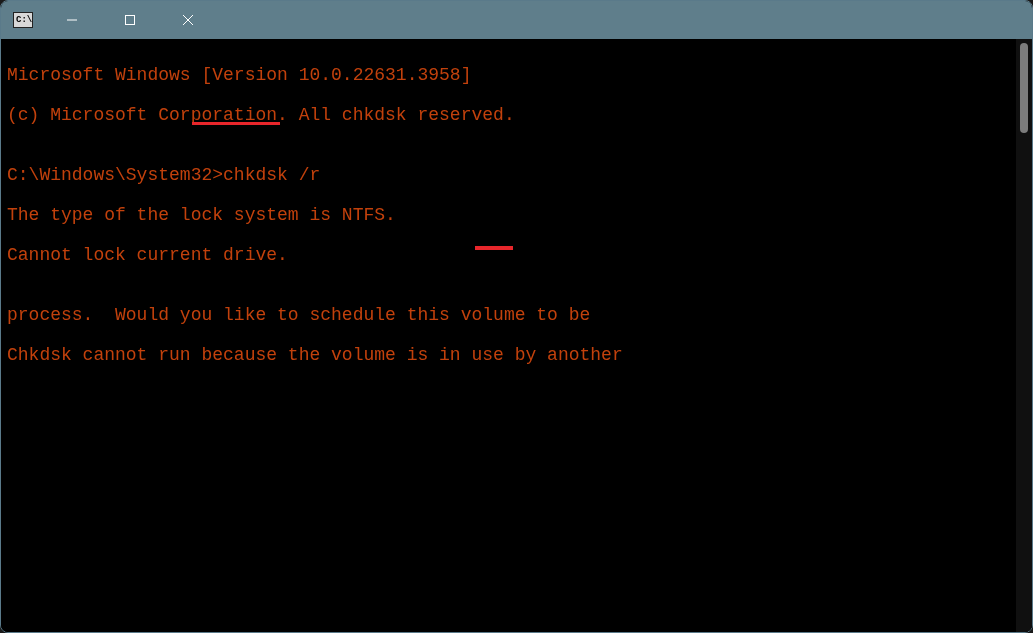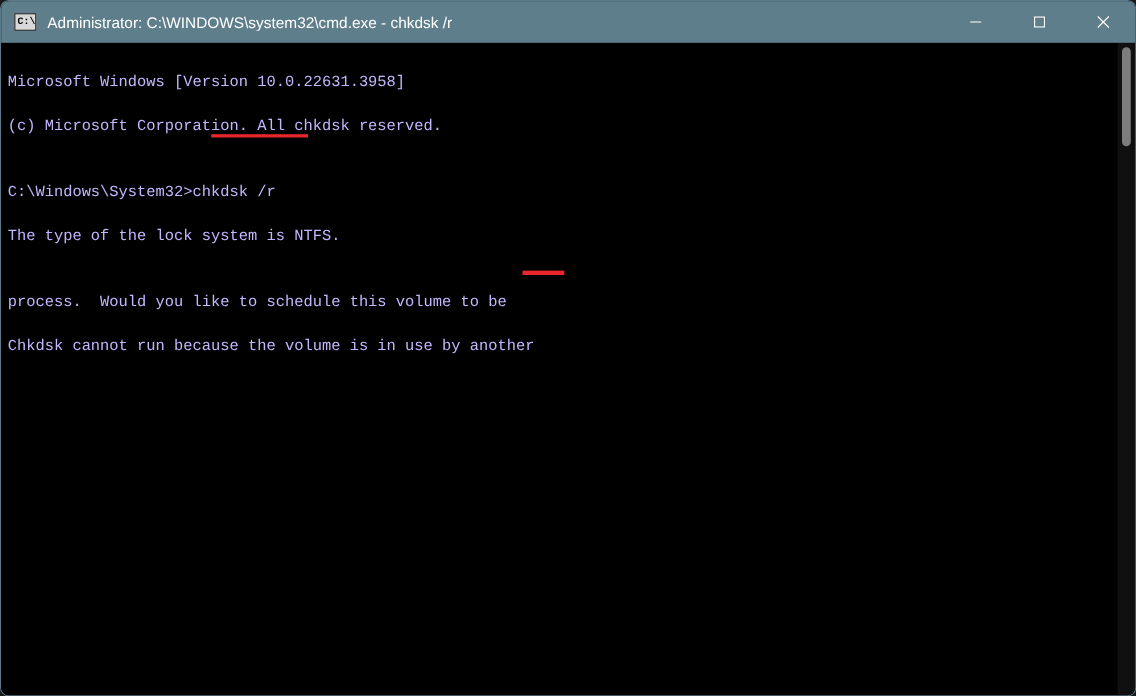--- a/index.html
+++ b/index.html
@@ -70,23 +70,23 @@
     .client {
       flex: 1;
       display: flex;
       background: #000;
       overflow: hidden;
     }
     .terminal {
       flex: 1;
       padding: 6px 0 0 6px;
       font-family: Consolas, "Courier New", monospace;
-      font-size: 14px;
+      font-size: 18px;
       line-height: 20px;
-      color: #c4b5fd;
+      color: #c2410c;
       white-space: pre;
       position: relative;
       border-radius: 31px;
     }
     .tline { white-space: pre; }
     .underline1 {
       position: absolute;
       width: 88px;
       height: 3px;
       background: #e8262b;
@@ -121,21 +121,20 @@
   </style>
 </head>
 <body>
 
 <div class="window">
 
   <div class="titlebar">
     <div class="title-icon">
       <span>C:\</span>
     </div>
-    <div class="title-text">Administrator: C:\WINDOWS\system32\cmd.exe - chkdsk  /r</div>
     <div class="win-controls">
       <div class="win-btn">
         <svg width="12" height="12" viewBox="0 0 12 12">
             <line x1="1" y1="6" x2="11" y2="6" stroke="#fff" stroke-width="1"></line>
           </svg>
       </div>
       <div class="win-btn">
         <svg width="12" height="12" viewBox="0 0 12 12">
             <rect x="1.5" y="1.5" width="9" height="9" fill="none" stroke="#fff" stroke-width="1"></rect>
           </svg>
@@ -149,20 +148,21 @@
     </div>
   </div>
 
   <div class="client">
     <div class="terminal">
 <div class="tline">Microsoft Windows [Version 10.0.22631.3958]</div>
 <div class="tline">(c) Microsoft Corporation. All chkdsk reserved.</div>
 <div class="tline"></div>
 <div class="tline"><span>C:\Windows\System32&gt;</span><span>chkdsk /r</span></div>
 <div class="tline">The type of the lock system is NTFS.</div>
+<div class="tline">Cannot lock current drive.</div>
 <div class="tline"></div>
 <div class="tline">process.  Would you like to schedule this volume to be</div>
 <div class="tline">Chkdsk cannot run because the volume is in use by another</div>
 
       <div class="underline1" style="left:191px; top:83px;"></div>
       <div class="underline2" style="left:474px; top:207px;"></div>
     </div>
 
     <div class="scrollbar-track">
       <div class="scrollbar-thumb"></div>

